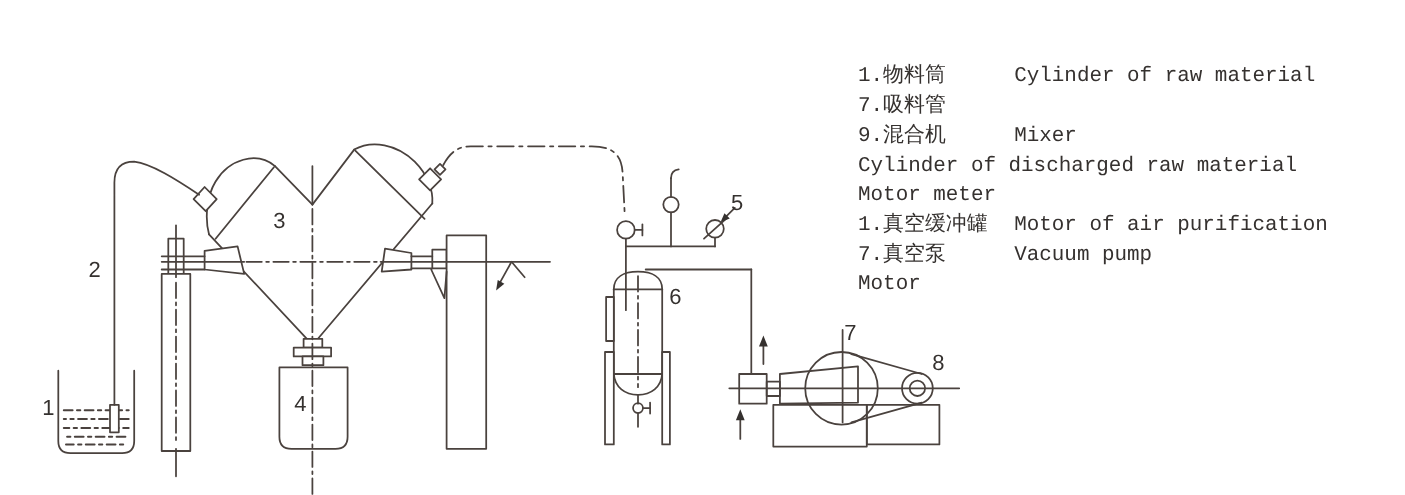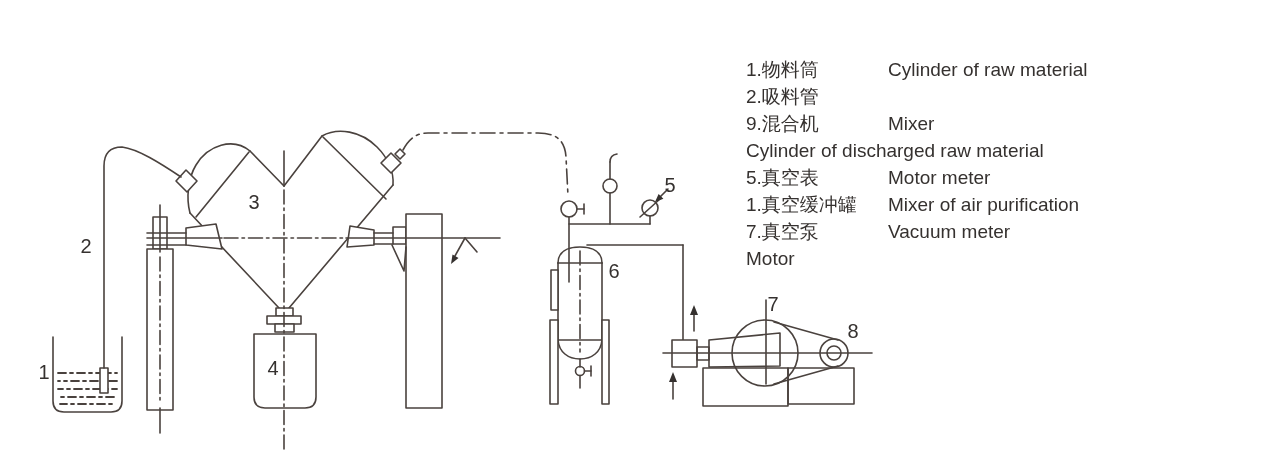--- a/index.html
+++ b/index.html
@@ -13,22 +13,23 @@
   svg{position:absolute;left:0;top:0;}
   .part-label{
     position:absolute;
     transform:translate(-50%,-50%);
     font-size:20px;
     color:#35312f;
     white-space:nowrap;
   }
   .legend{
     position:absolute;
-    left:746px;top:56px;
+    left:780px;top:56px;
     color:#35312f;
+    font-family:Liberation Mono, monospace;
   }
   .legend-row{
     display:flex;
     line-height:27px;
     font-size:19px;
   }
   .legend-zh{
     flex:0 0 142px;
     white-space:nowrap;
   }
@@ -228,39 +229,38 @@
   <span class="part-label" style="left:614px;top:271px">6</span>
   <span class="part-label" style="left:773px;top:304px">7</span>
   <span class="part-label" style="left:853px;top:331px">8</span>
 
   <div class="legend">
     <div class="legend-row">
       <span class="legend-zh">1.物料筒</span>
       <span class="legend-en">Cylinder of raw material</span>
     </div>
     <div class="legend-row">
-      <span class="legend-zh">2.吸料管</span>
+      <span class="legend-zh">7.吸料管</span>
     </div>
     <div class="legend-row">
       <span class="legend-zh">9.混合机</span>
       <span class="legend-en">Mixer</span>
     </div>
     <div class="legend-row">
       <span class="legend-en">Cylinder of discharged raw material</span>
     </div>
     <div class="legend-row">
-      <span class="legend-zh">5.真空表</span>
       <span class="legend-en">Motor meter</span>
     </div>
     <div class="legend-row">
       <span class="legend-zh">1.真空缓冲罐</span>
-      <span class="legend-en">Mixer of air purification</span>
+      <span class="legend-en">Motor of air purification</span>
     </div>
     <div class="legend-row">
       <span class="legend-zh">7.真空泵</span>
-      <span class="legend-en">Vacuum meter</span>
+      <span class="legend-en">Vacuum pump</span>
     </div>
     <div class="legend-row">
       <span class="legend-en">Motor</span>
     </div>
   </div>
 
 </div>
 
 </body></html>

